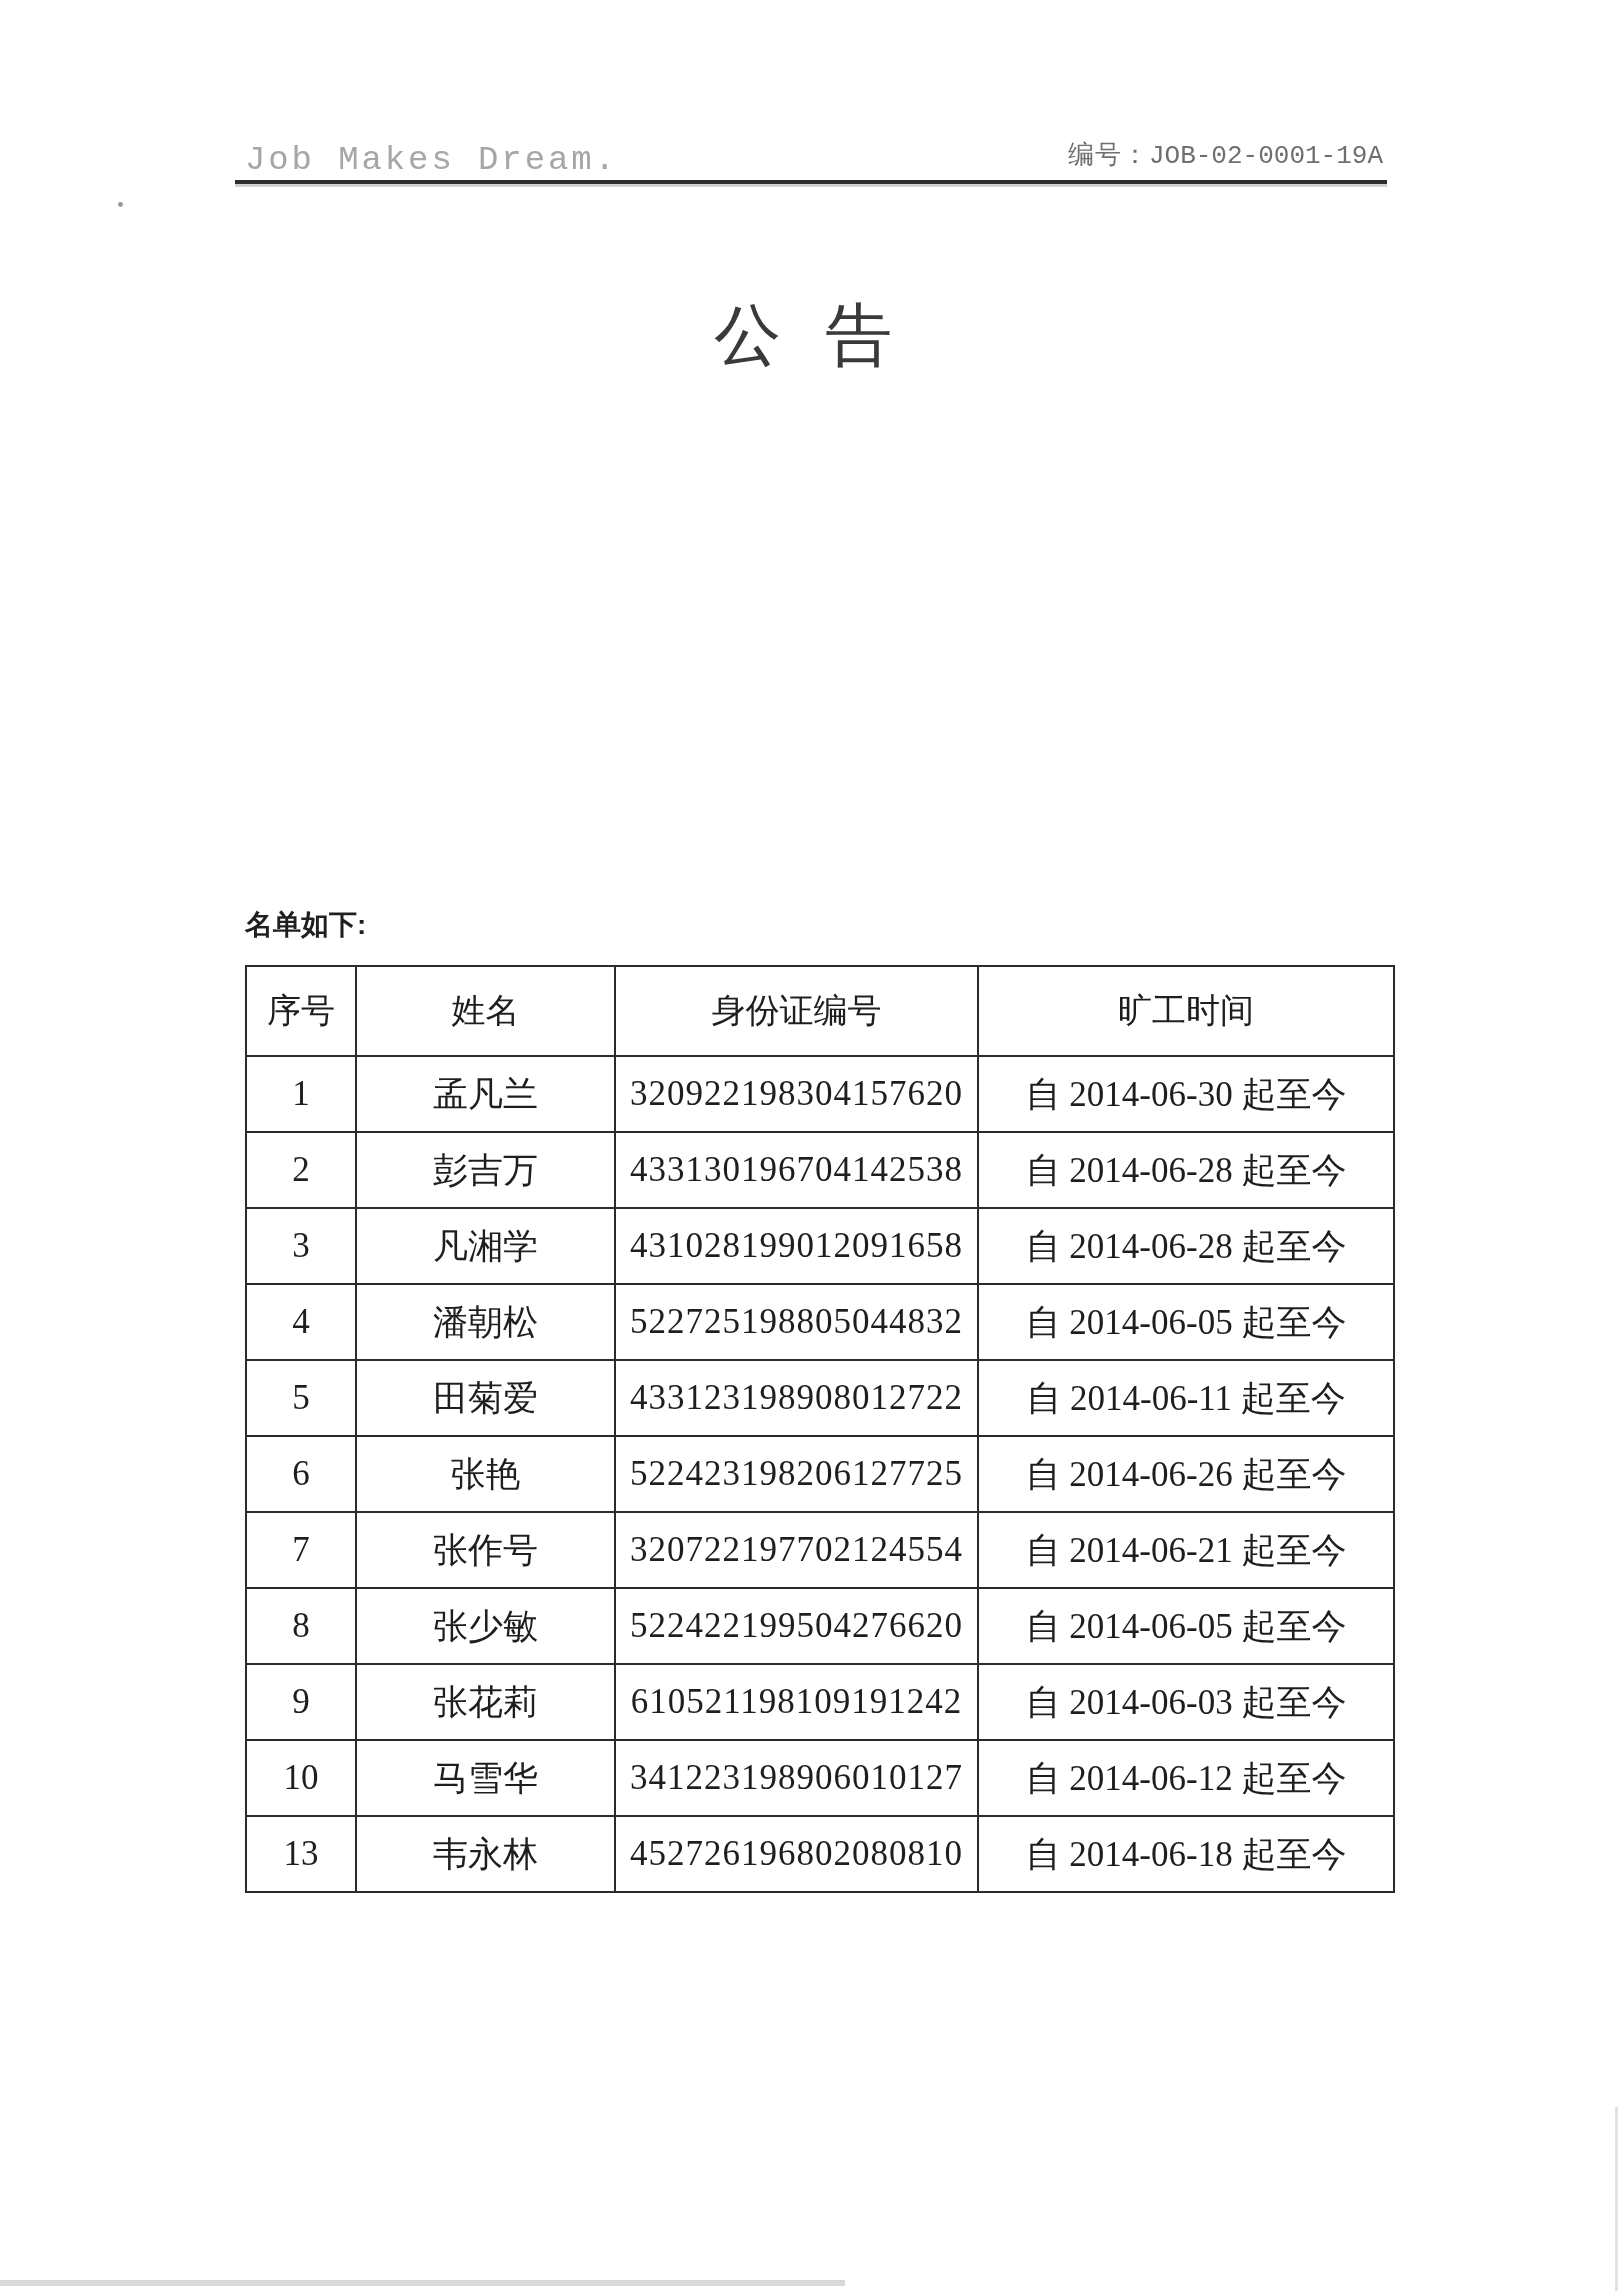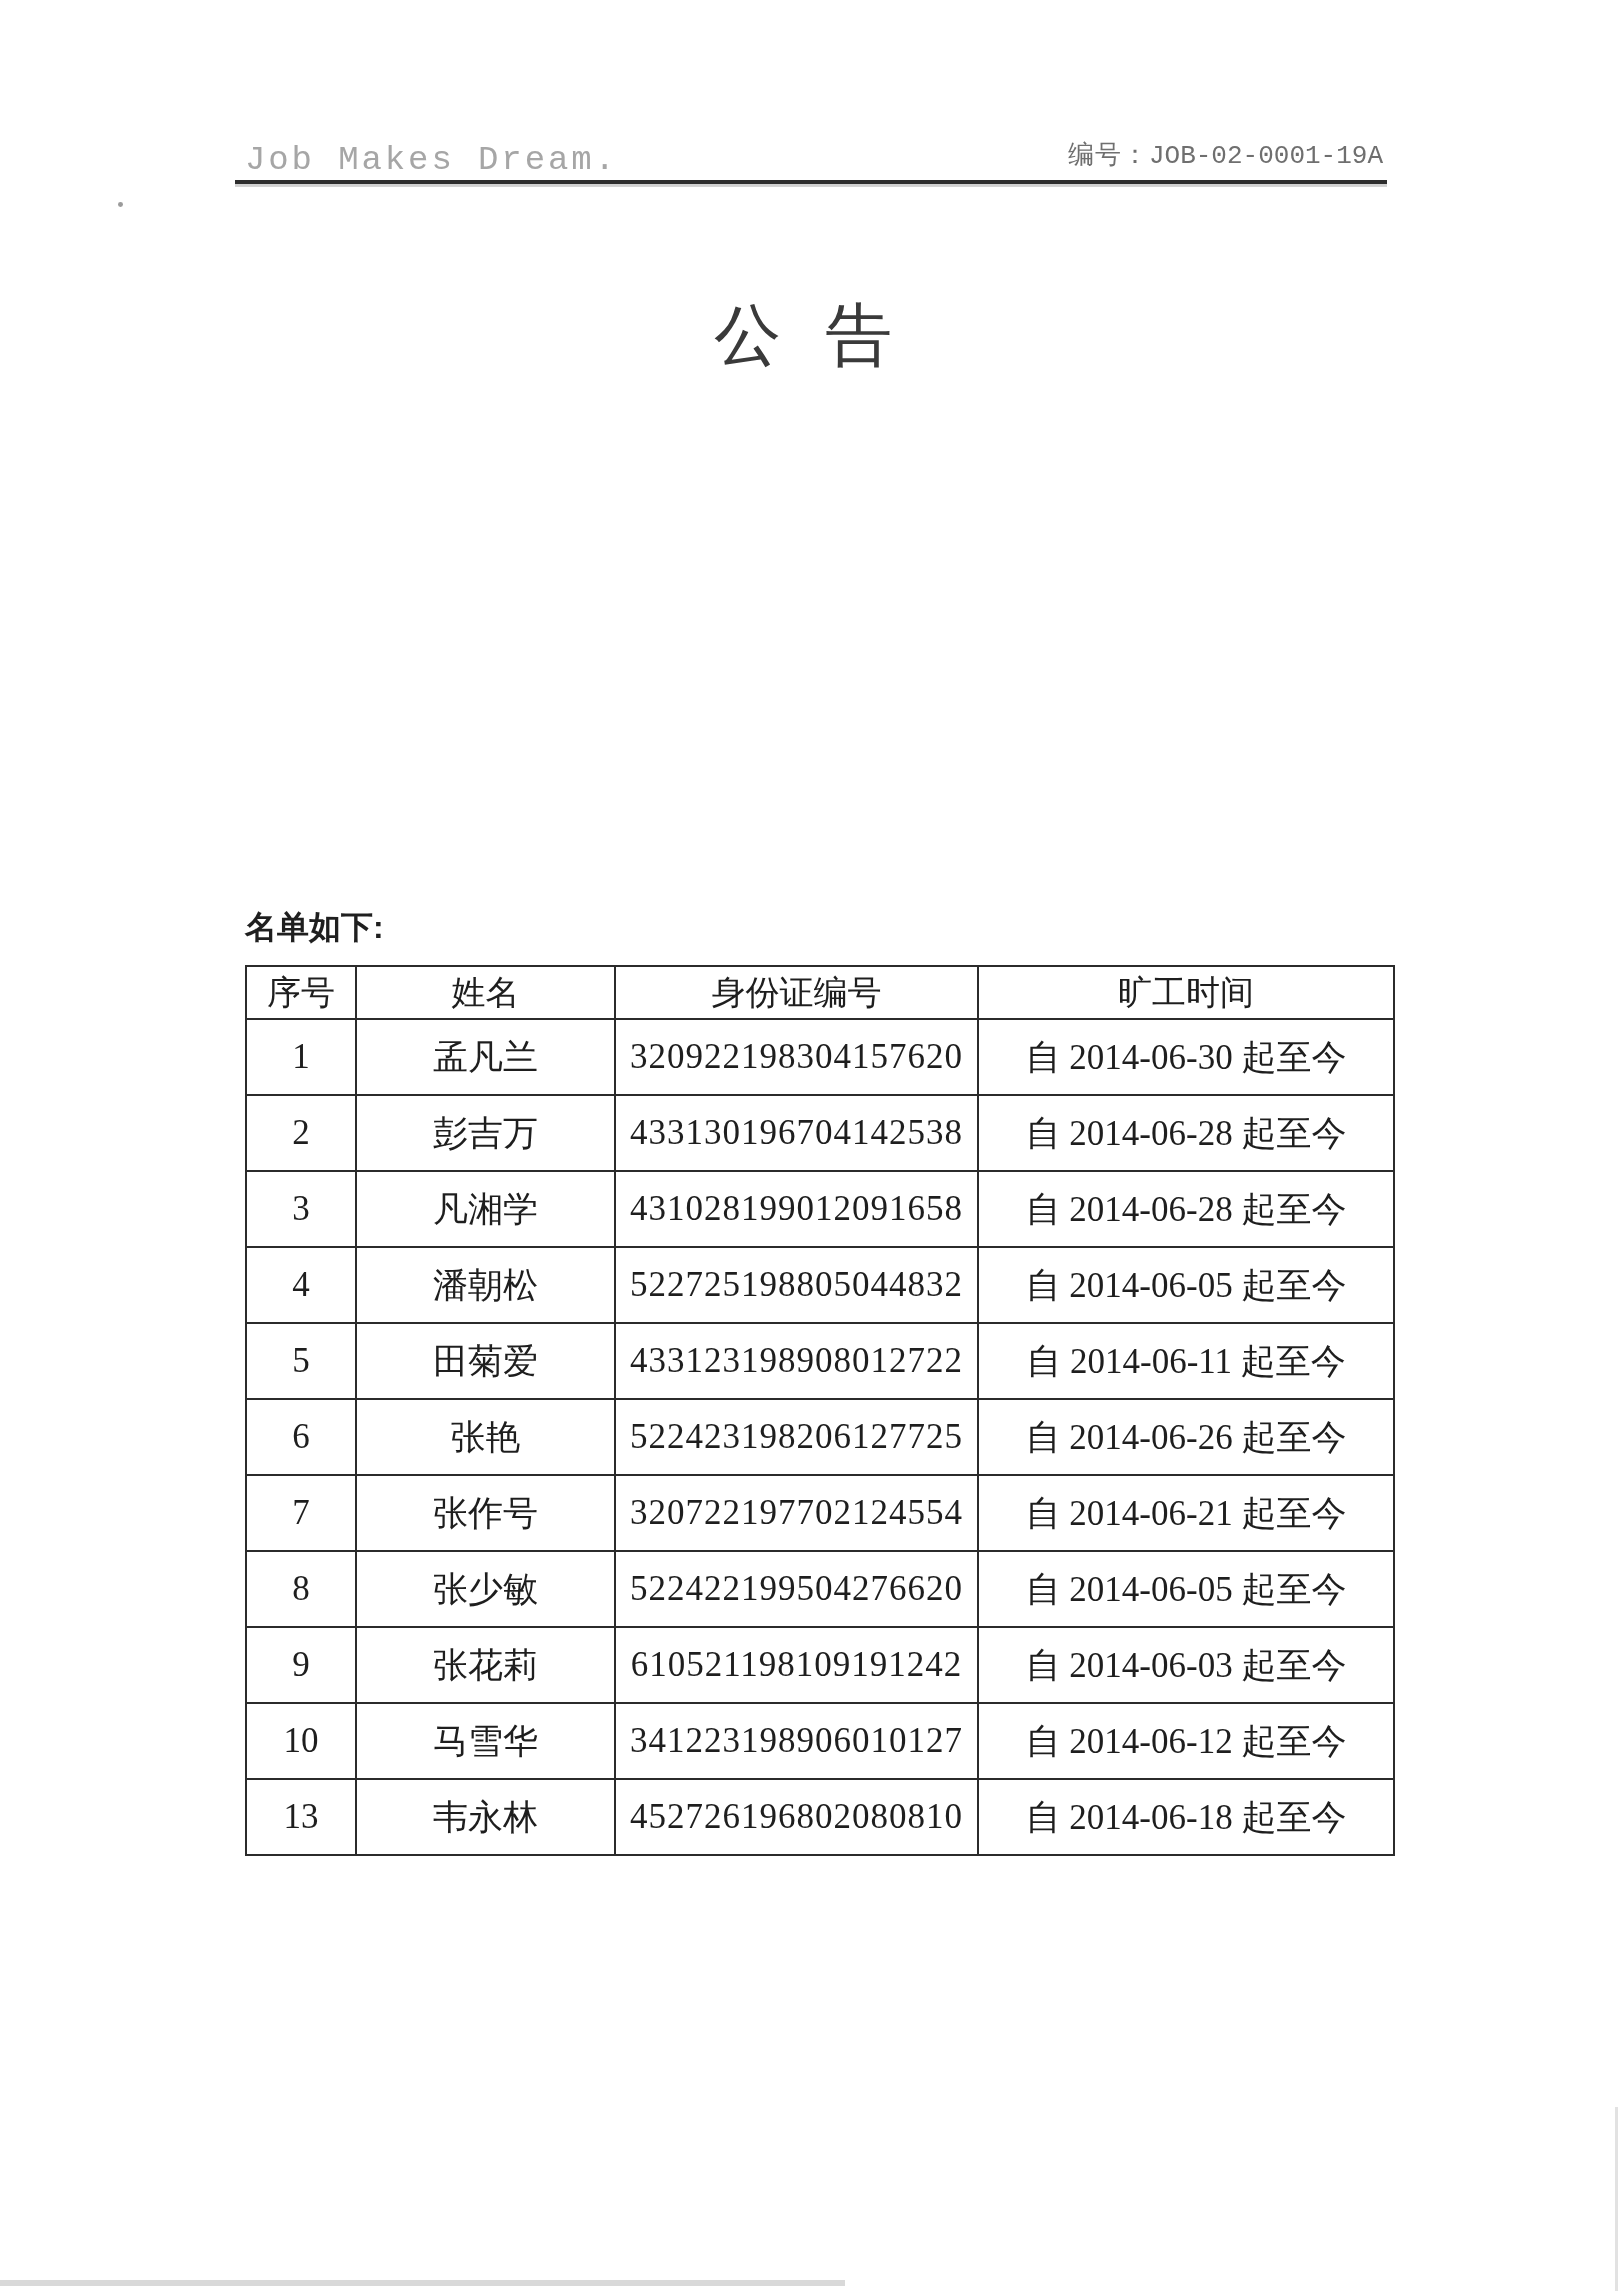--- a/index.html
+++ b/index.html
@@ -79,21 +79,21 @@
     line-height: 86px;
     text-align: justify;
     text-indent: 2em;
     color: #262626;
   }
   
   .list-label {
     position: absolute;
     left: 245px;
     top: 906px;
-    font-size: 32px;
+    font-size: 28px;
     font-weight: 700;
     color: #1f1f1f;
     font-family: "Liberation Sans", "DejaVu Sans", sans-serif;
   }
   
   .roster-table {
     position: absolute;
     left: 245px;
     top: 965px;
     width: 1147px;
@@ -104,21 +104,21 @@
   }
   .roster-table th,
   .roster-table td {
     border: 2.9px solid #2b2b2b;
     text-align: center;
     vertical-align: middle;
     padding: 0;
     overflow: hidden;
     white-space: nowrap;
   }
-  .roster-table thead tr { height: 53px; padding-left: 36px; }
+  .roster-table thead tr { height: 90px; padding-left: 36px; }
   .roster-table tbody tr { height: 76px; }
   .roster-table th {
     font-weight: 400;
     font-size: 34px;
   }
   .roster-table col.c-index  { width: 110px; }
   .roster-table col.c-name   { width: 259px; }
   .roster-table col.c-id     { width: 363px; }
   .roster-table col.c-period { width: 416px; }
   .roster-table td.idnum { letter-spacing: 1px; }

